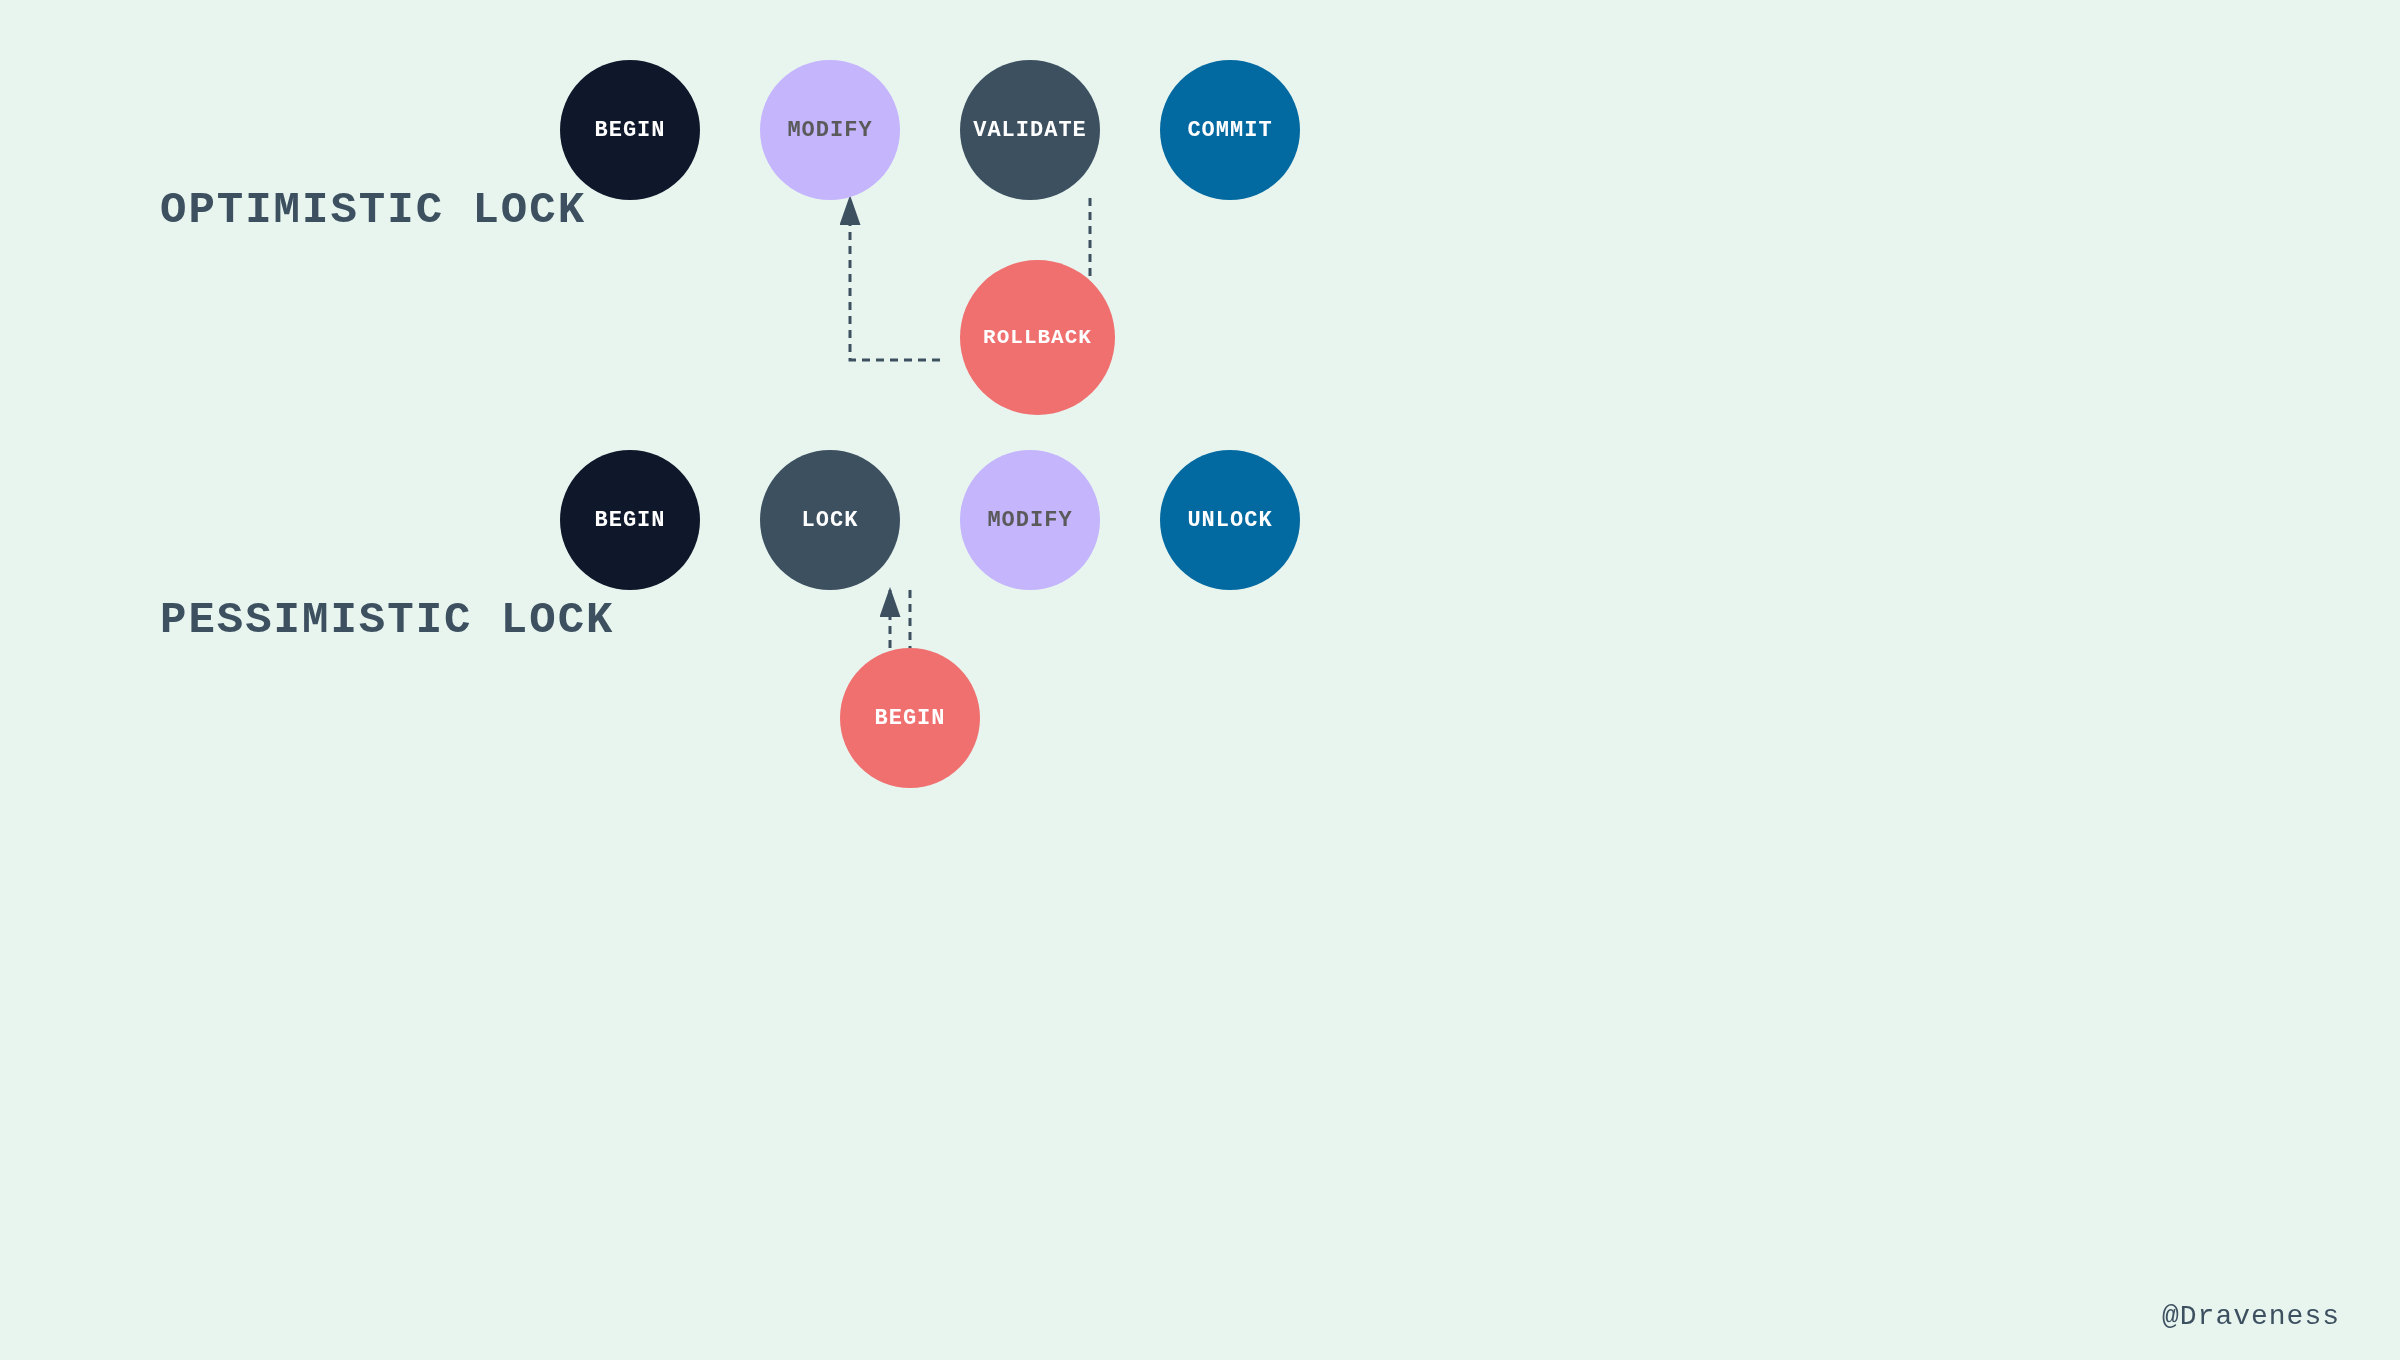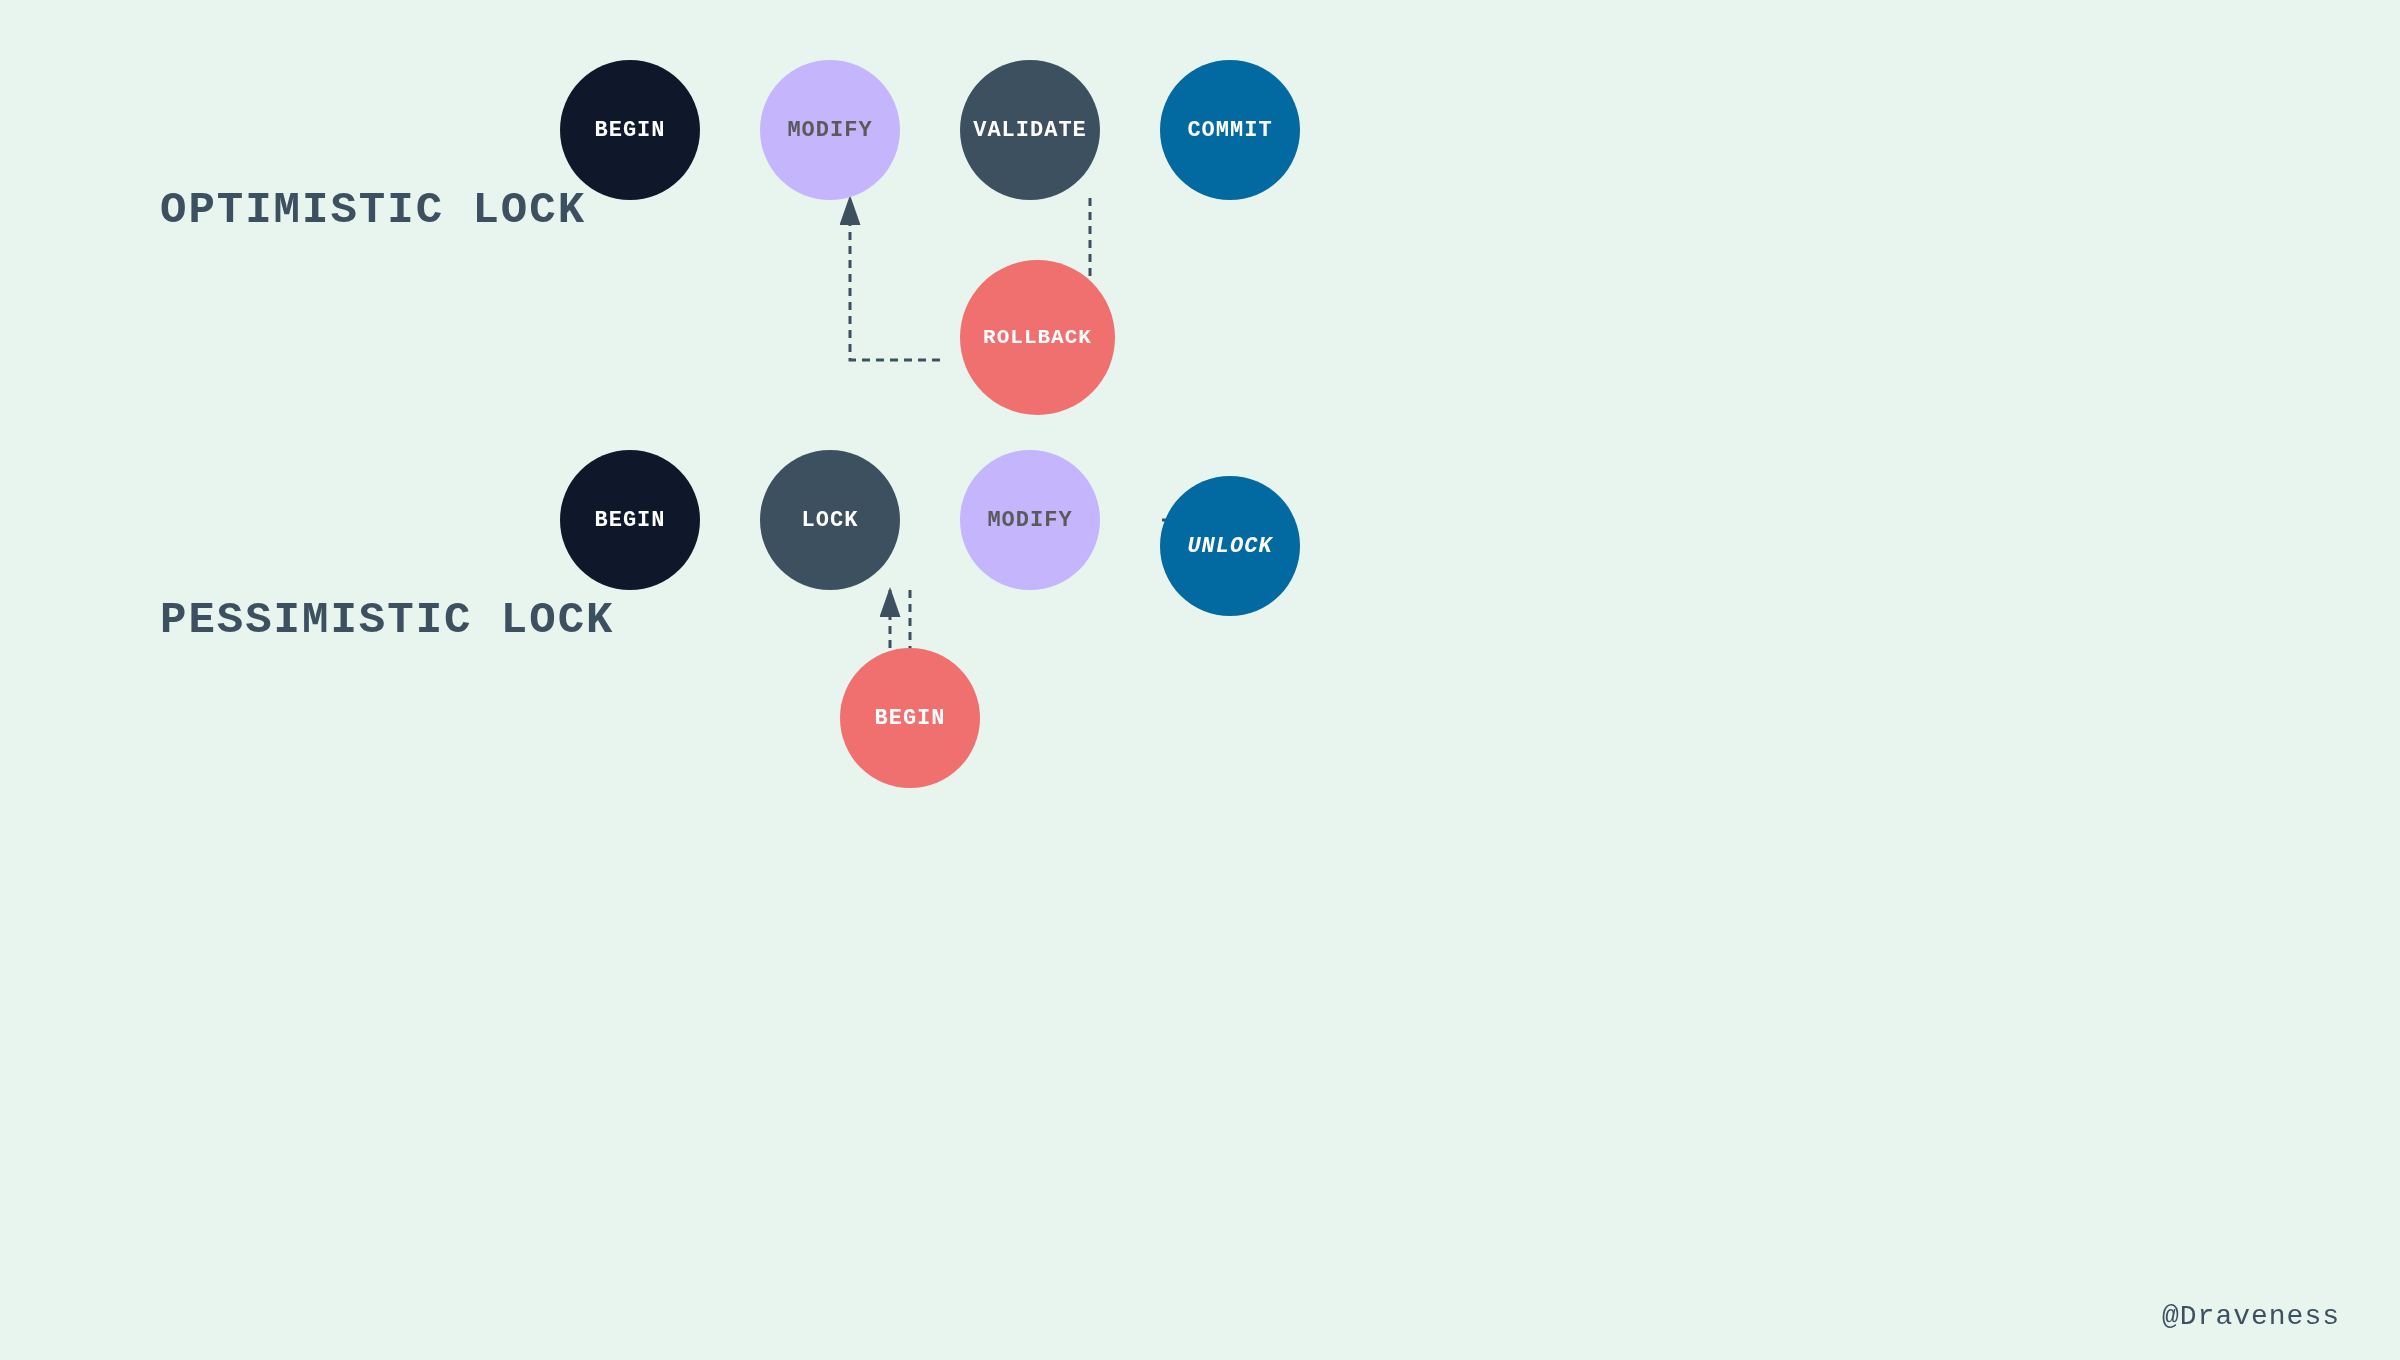--- a/index.html
+++ b/index.html
@@ -127,21 +127,21 @@
 </div>
 
 <div class="node node-lg node-dark" style="left:760px; top:450px;">
   <span>LOCK</span>
 </div>
 
 <div class="node node-lg node-yellow" style="left:960px; top:450px;">
   <span>MODIFY</span>
 </div>
 
-<div class="node node-lg node-green" style="left:1160px; top:476px;font-style:italic;">
+<div class="node node-lg node-green" style="left:1160px; top:450px;">
   <span>UNLOCK</span>
 </div>
 
 <div class="node node-lg node-red" style="left:840px; top:648px;">
   <span>BEGIN</span>
 </div>
 
 <div class="section-label" style="left:160px; top:595px;">
   <span>PESSIMISTIC LOCK</span>
 </div>

